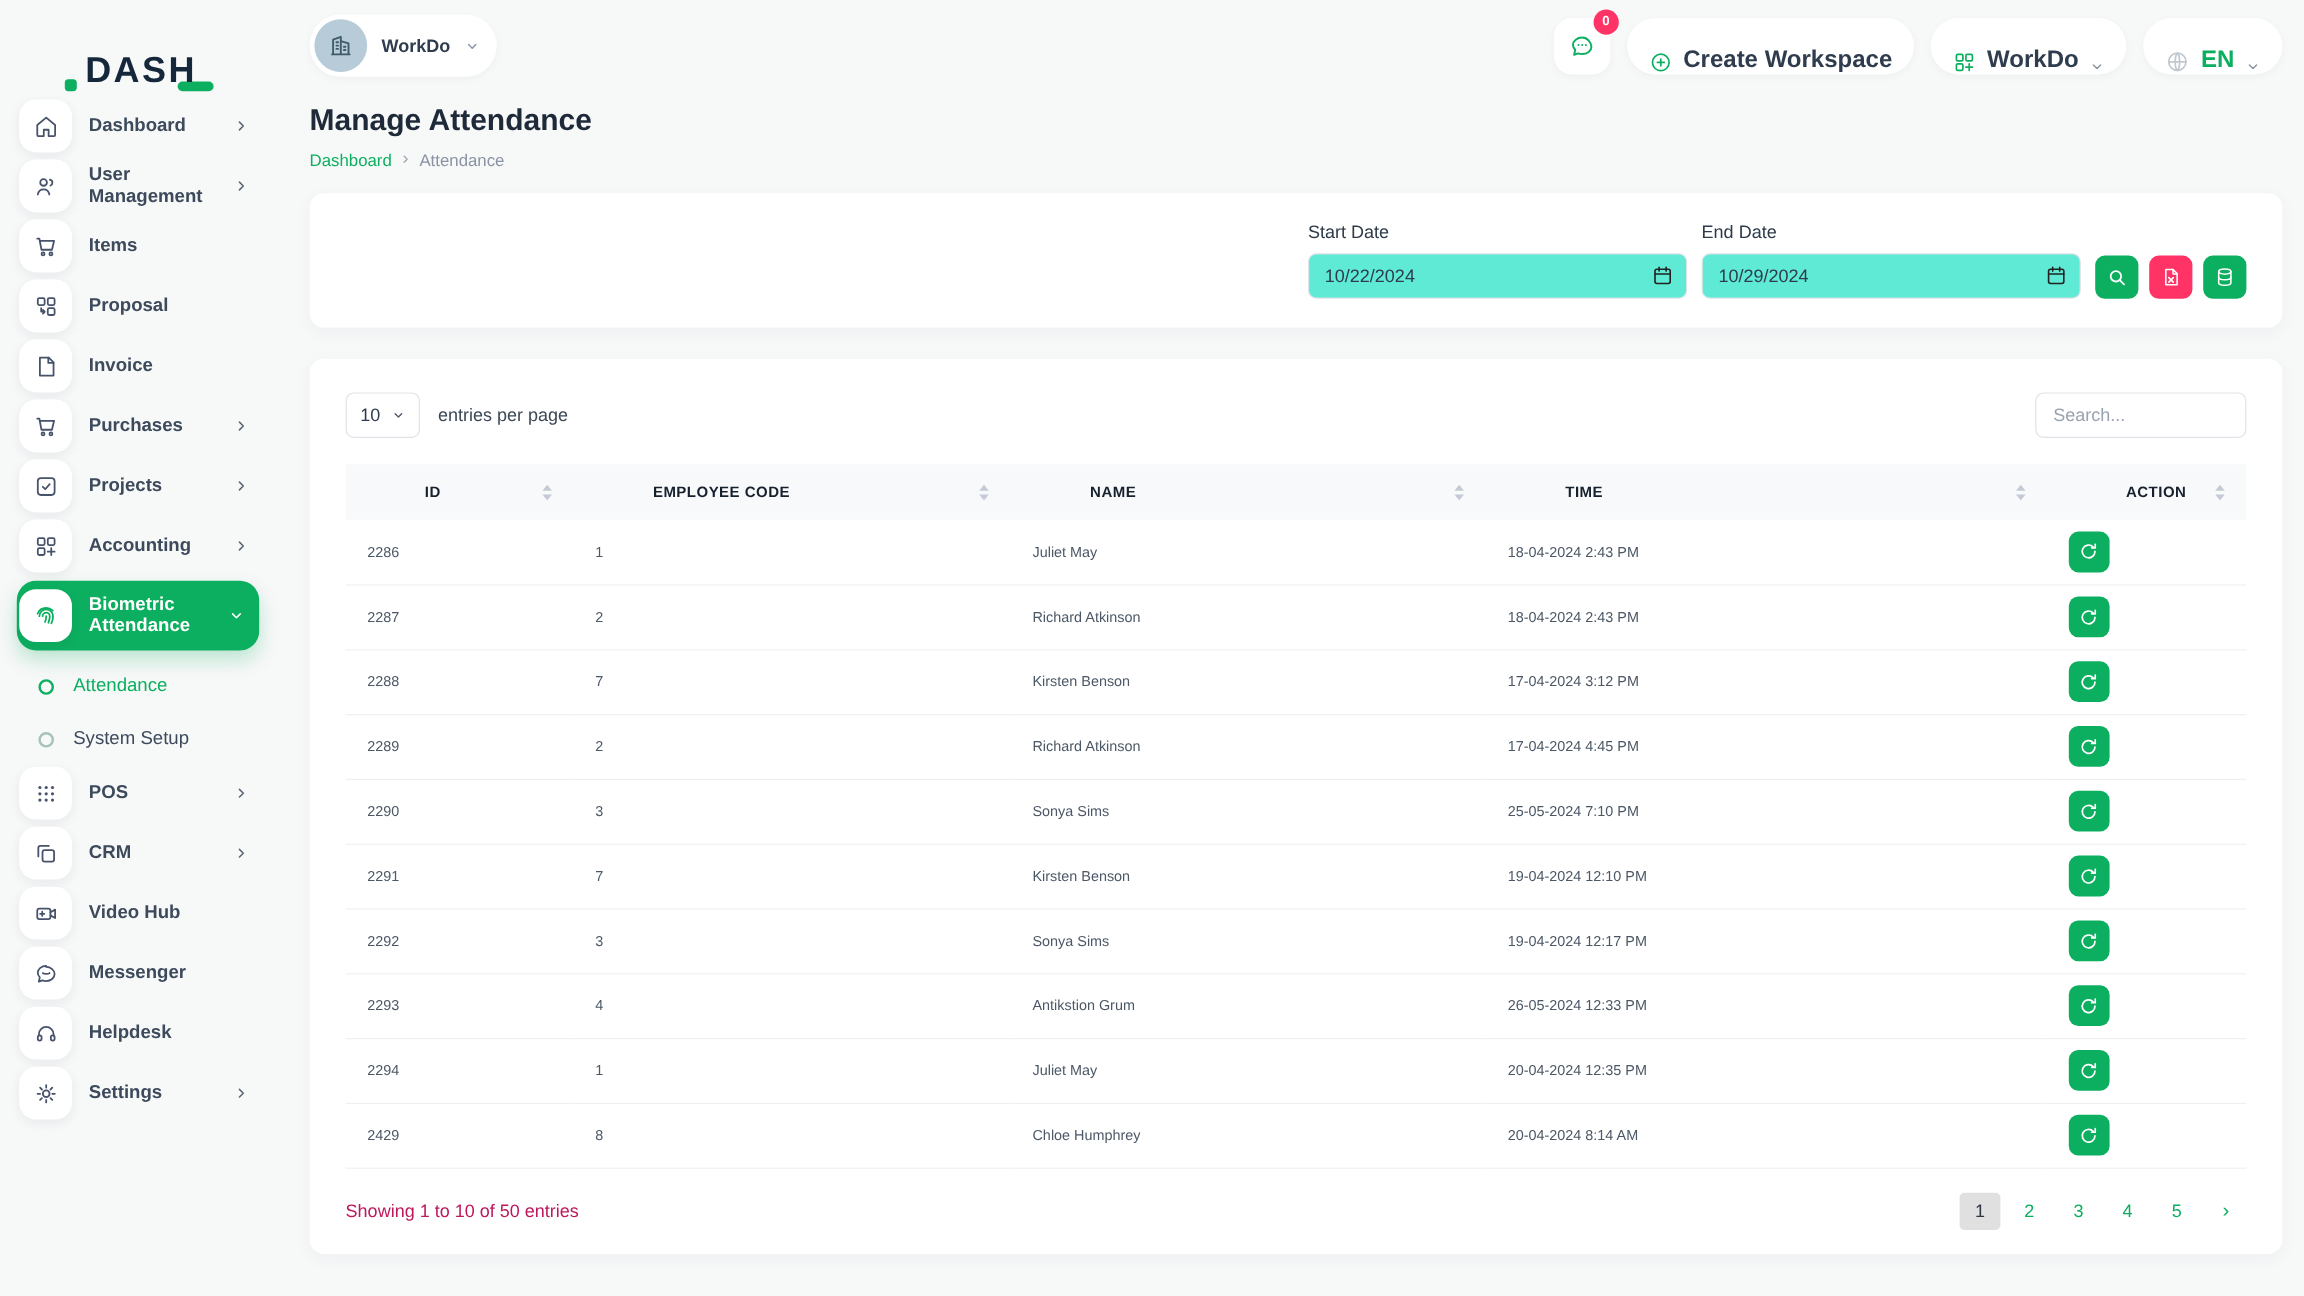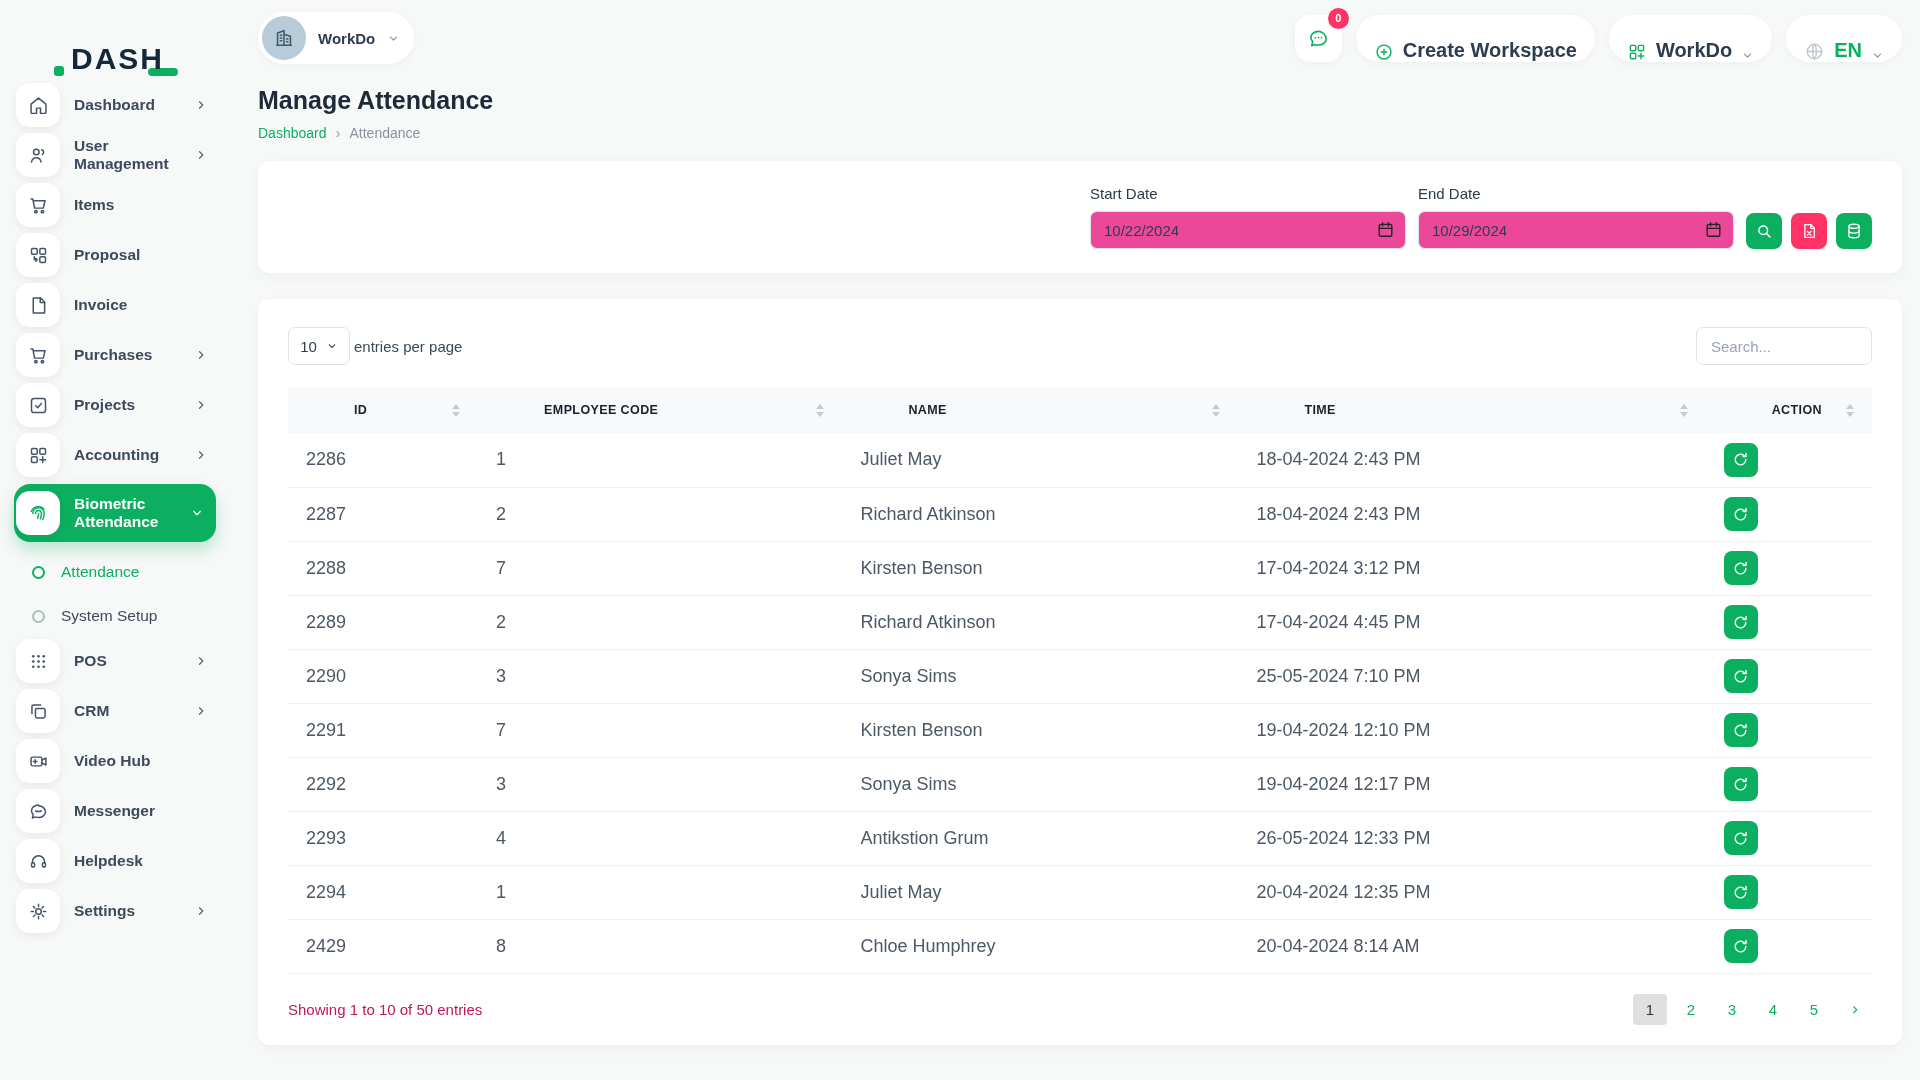--- a/index.html
+++ b/index.html
@@ -61,46 +61,46 @@
   .crumb-link { color:#0CAF60; cursor:pointer; }
   .crumb-sep { color:#9aa3b0; font-size:15px; }
   .crumb-current { color:#8a93a2; }
 
   
   .card { background:#fff; border-radius:12px; box-shadow:0 4px 16px rgba(25,40,70,.04); }
   .filter-card { margin-top:20px; height:112px; display:flex; align-items:center; justify-content:flex-end; gap:12px; padding:0 30px; }
   .date-group { display:flex; flex-direction:column; }
   .field-label { font-size:15px; color:#2c3a49; margin-bottom:9px; }
   .date-field { position:relative; width:316px; }
-  .date-field input { width:100%; height:38px; border:1px solid #dfe3e8; border-radius:7px; padding:0 40px 0 13px; font-size:15px; color:#2f3c4e; font-family:inherit; outline:none; background:#ec4899; }
+  .date-field input { width:100%; height:38px; border:1px solid #dfe3e8; border-radius:7px; padding:0 40px 0 13px; font-size:15px; color:#2f3c4e; font-family:inherit; outline:none; background:#5eead4; }
   .cal-ic { position:absolute; right:11px; top:9px; width:19px; height:19px; color:#222; pointer-events:none; }
   .filter-actions { display:flex; gap:9px; margin-top:27px; }
   .sq-btn { width:36px; height:36px; border:none; border-radius:8px; display:flex; align-items:center; justify-content:center; color:#fff; cursor:pointer; }
   .sq-btn .ic { width:18px; height:18px; }
   .sq-btn.green { background:#0CAF60; }
   .sq-btn.pink { background:#FF3366; }
 
   
   .table-card { margin-top:26px; padding:28px 30px 20px; }
   .table-toolbar { display:flex; align-items:center; justify-content:space-between; }
-  .entries { display:flex; align-items:center; gap:4px; font-size:15px; color:#3c4856; }
+  .entries { display:flex; align-items:center; gap:15px; font-size:15px; color:#3c4856; }
   .select-box { width:62px; height:38px; border:1px solid #dfe3e8; border-radius:7px; display:flex; align-items:center; justify-content:center; gap:9px; font-size:15px; color:#2f3c4e; cursor:pointer; background:#fff; }
   .select-box .chev { width:12px; height:12px; color:#4a5568; }
   .search-box input { width:176px; height:38px; border:1px solid #dfe3e8; border-radius:7px; padding:0 14px; font-size:15px; color:#2f3c4e; font-family:inherit; outline:none; }
   .search-box input::placeholder { color:#9aa3b0; }
 
   table { width:100%; margin-top:22px; border-collapse:collapse; table-layout:fixed; }
   thead th { background:#f7f9fb; height:46px; padding:0 18px; text-align:left; cursor:pointer; }
   .th-inner { display:flex; align-items:center; justify-content:space-between; }
   .th-label { font-size:12.5px; font-weight:700; letter-spacing:.4px; color:#17212e;padding-left:48px; }
   .sort { display:inline-flex; flex-direction:column; gap:3px; }
   .sort i { display:block; width:0; height:0; border-left:4px solid transparent; border-right:4px solid transparent; }
   .sort .up { border-bottom:5px solid #c5cbd6; }
   .sort .dn { border-top:5px solid #c5cbd6; }
-  tbody td { height:54px; padding:0 18px; border-bottom:1px solid #eef1f4; font-size:18px; color:#4c5866; }
+  tbody td { height:54px; padding:0 18px; border-bottom:1px solid #eef1f4; font-size:12px; color:#4c5866; }
   .action-btn { width:34px; height:34px; border:none; border-radius:8px; background:#0CAF60; color:#fff; display:flex; align-items:center; justify-content:center; cursor:pointer; }
   .action-btn .ic { width:17px; height:17px; }
 
   .table-footer { margin-top:20px; display:flex; align-items:center; justify-content:space-between; }
   .showing { font-size:15px; color:#be185d; }
   .pagination { display:flex; align-items:center; gap:7px; }
   .page-btn { min-width:34px; height:31px; padding:0 6px; display:flex; align-items:center; justify-content:center; font-size:15px; color:#0CAF60; border-radius:4px; cursor:pointer; }
   .page-btn.active { background:#e0e0e0; color:#2d3642; }
   .page-next { font-size:17px; }
 </style>

